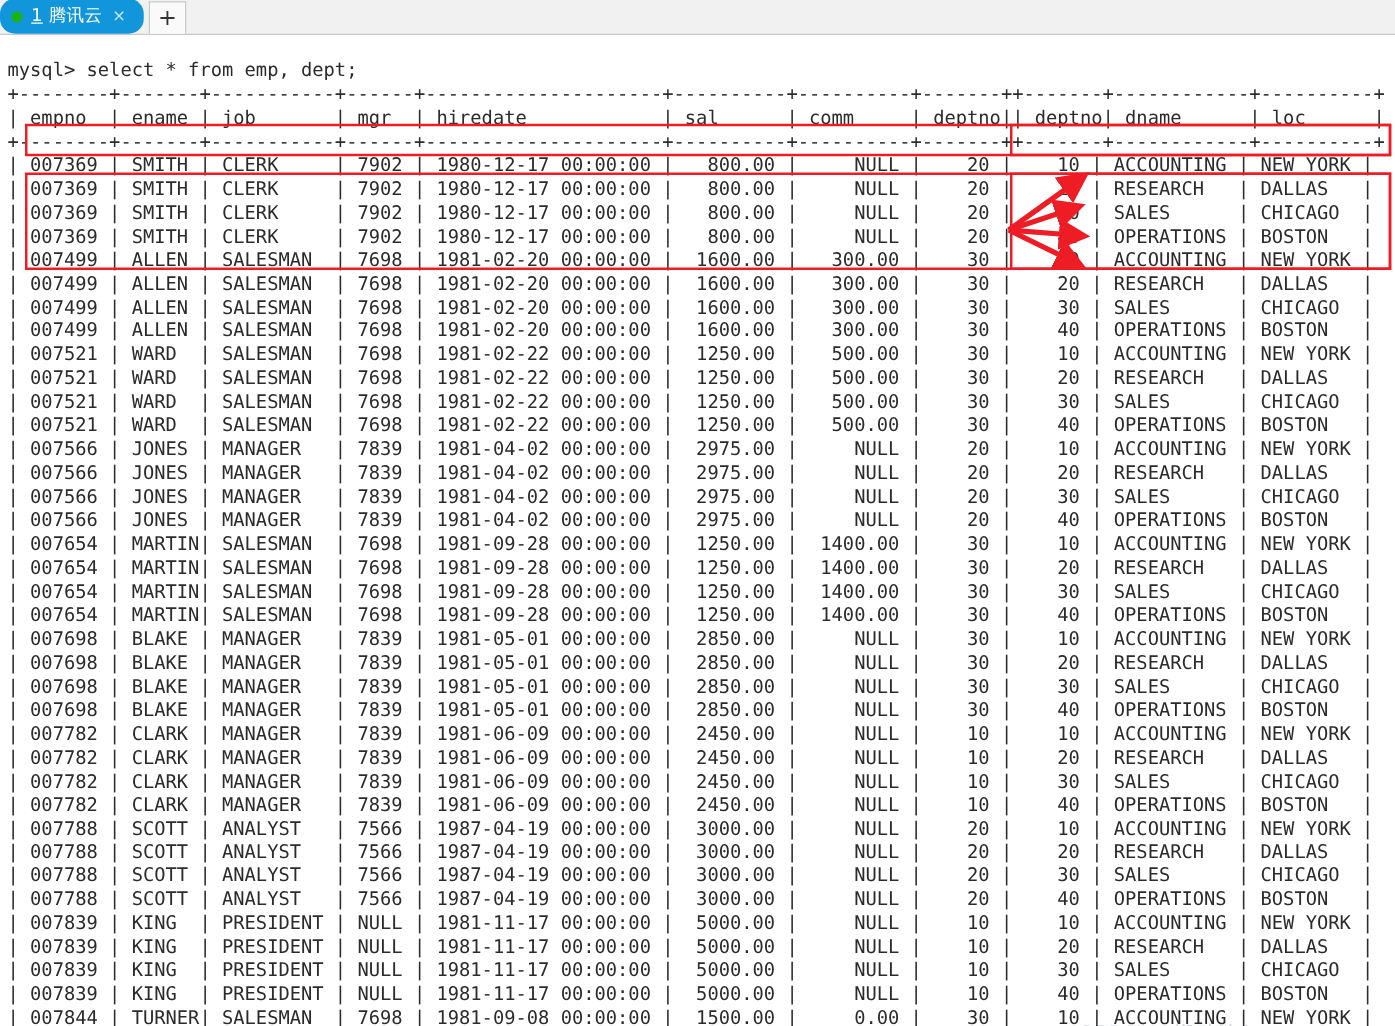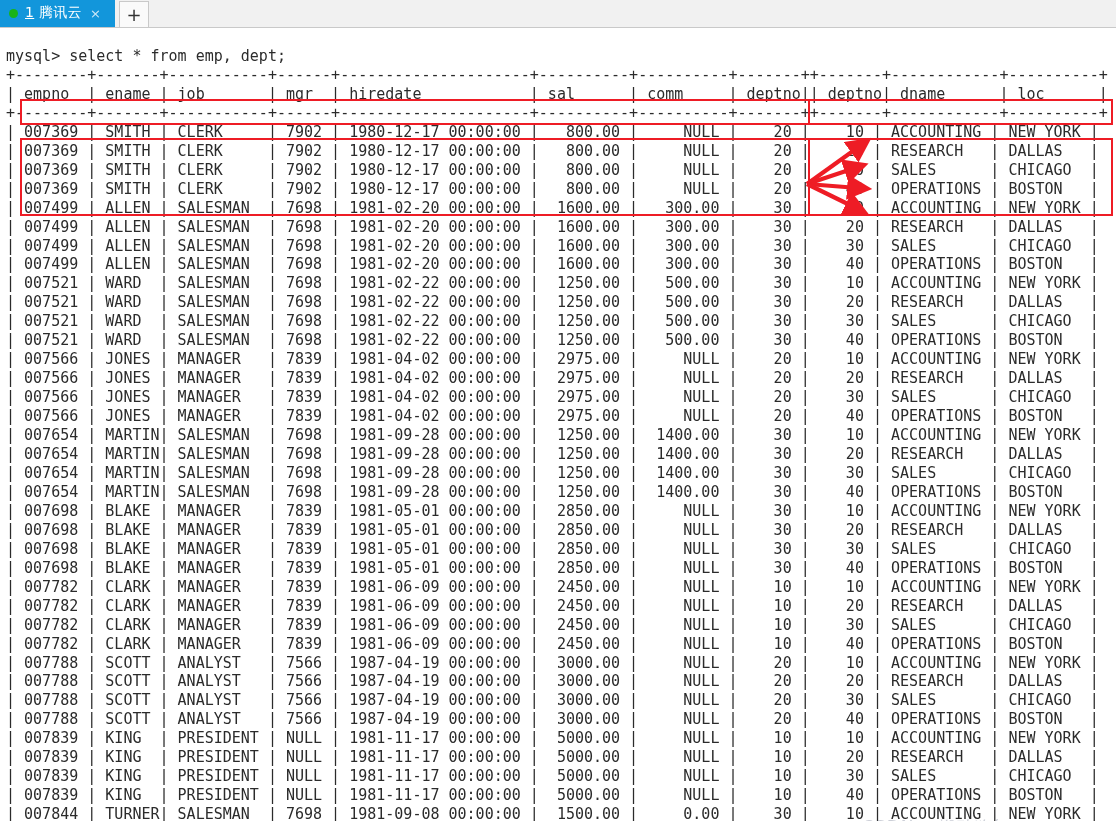--- a/index.html
+++ b/index.html
@@ -14,20 +14,21 @@
     border-bottom:1px solid #c9c9c9;
     display:flex;align-items:flex-end;position:relative;
     box-sizing:border-box;
   }
   #tab-active{
     height:28px;width:115px;background:#1296db;
     display:flex;align-items:center;box-sizing:border-box;
     padding:0 6px 0 9px;color:#ffffff;
     font-family:"DejaVu Sans","Liberation Sans",sans-serif;
     font-size:14px;
+    border-radius:12px;
   }
   .greendot{width:9px;height:9px;border-radius:50%;background:#19b319;flex:0 0 auto;}
   #tab-title{margin-left:7px;white-space:nowrap;font-weight:500;letter-spacing:.3px;}
   #tab-title .u{text-decoration:underline;}
   #tab-close{margin-left:8px;font-size:13px;color:#cfe9f7;cursor:default;line-height:1;}
   #tab-new{
     width:30px;height:26px;margin-left:4px;background:#fafafa;
     border:1px solid #c9c9c9;border-bottom:none;box-sizing:border-box;
     display:flex;align-items:center;justify-content:center;
     font-family:"DejaVu Sans","Liberation Sans",sans-serif;

